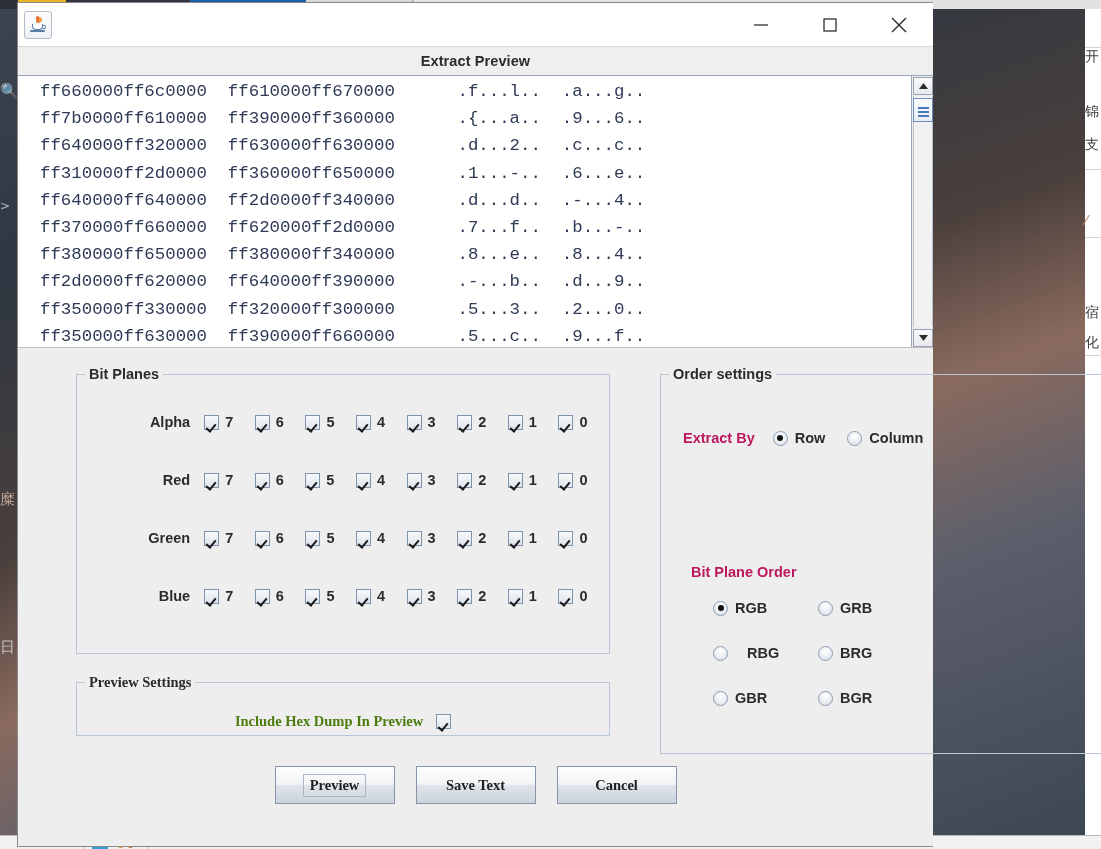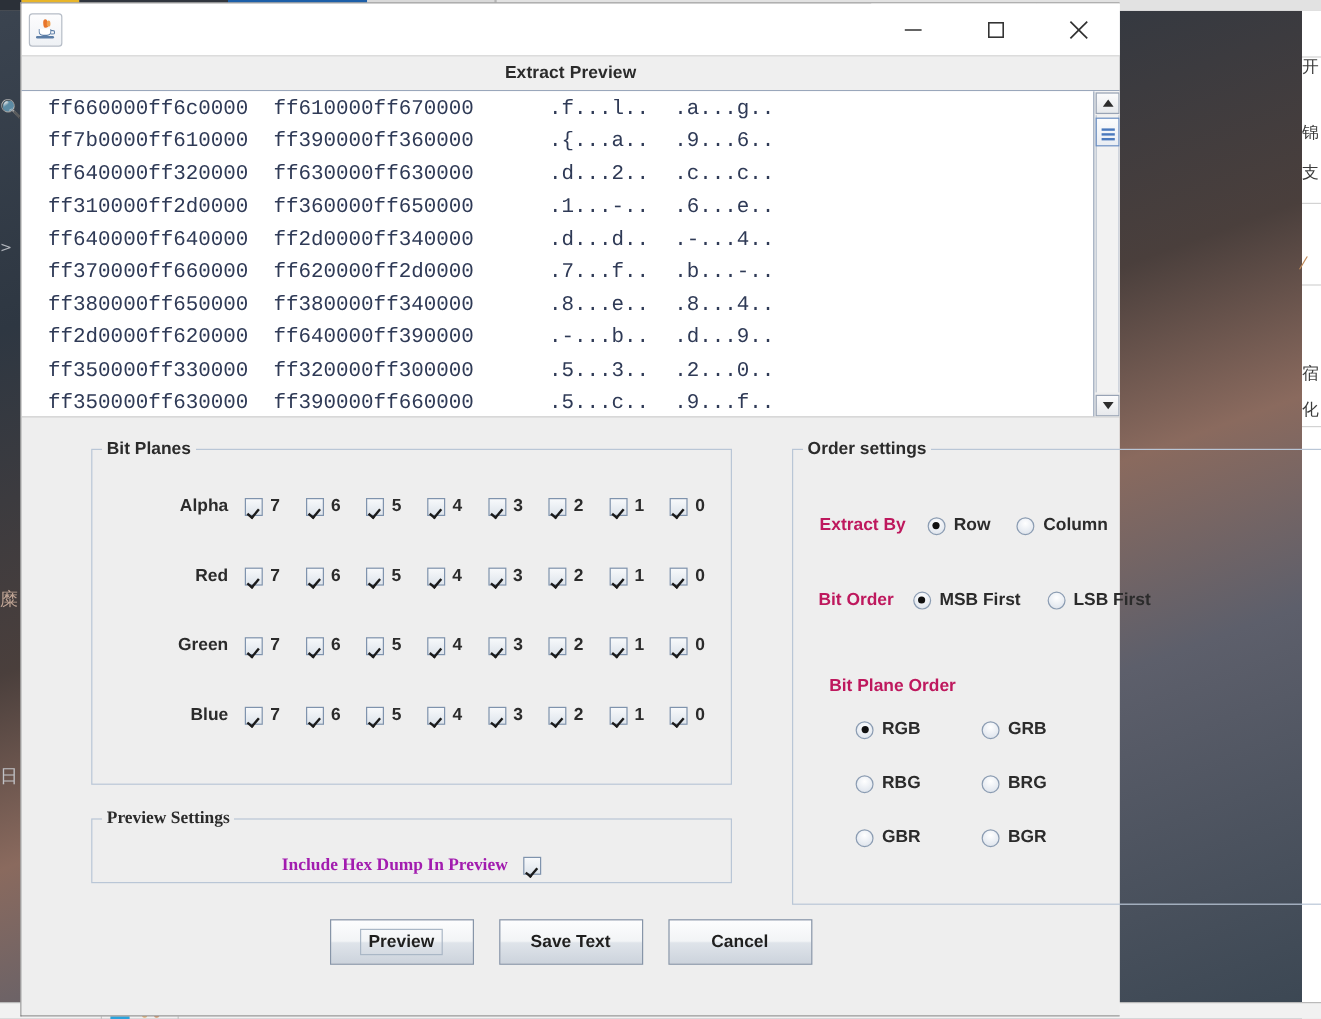--- a/index.html
+++ b/index.html
@@ -213,36 +213,37 @@
 
   .row-line { position: absolute; display: flex; align-items: center; }
   .lbl-bold { font-size: 14.5px; font-weight: bold; color: #be185d; }
   .opt { display: flex; align-items: center; }
   .opt .t { margin-left: 7px; font-size: 14.5px; font-weight: bold; color: #2b2b2b; }
 
   #preview-check-row {
     position: absolute; left: 0; top: 22px; width: 100%;
     display: flex; align-items: center; justify-content: center;
   }
-  #preview-check-row .t { font-size: 14.5px; font-weight: bold; color: #a21caf; margin-right: 13px; }
+  #preview-check-row .t { font-size: 14.5px; font-weight: bold; color: #4d7c0f; margin-right: 13px; }
 
   
   #buttons {
     position: absolute; left: 0; right: 0; bottom: 42px;
     display: flex; justify-content: center; gap: 21px;
   }
   .btn {
     width: 120px; height: 38px;
     border: 1px solid #8795a8;
     background: linear-gradient(180deg,#fdfdfe 0%,#f2f4f6 48%,#dfe4ea 52%,#ccd3dc 100%);
     display: flex; align-items: center; justify-content: center;
     font-size: 14.5px; font-weight: bold; color: #1f1f1f;
   }
   .btn .inner {
     padding: 2px 6px;
+    font-family: Liberation Serif, serif;
   }
   .btn.focused .inner { border: 1px solid #aab7c6; }
 </style>
 </head>
 <body>
 
 <div id="desktop">
 
   <div id="browser-strip">
     <div class="tabseg" style="left:0px;width:18px;background:#2b3038;"></div>
@@ -503,44 +504,33 @@
           <span class="opt" style="margin-left:18px;">
             <span class="rdo on"></span>
             <span class="t">Row</span>
           </span>
           <span class="opt" style="margin-left:22px;">
             <span class="rdo"></span>
             <span class="t">Column</span>
           </span>
         </div>
 
-        <div class="row-line" id="bit-order-row" style="left:21px;top:110px;">
-          <span class="lbl-bold">Bit Order</span>
-          <span class="opt" style="margin-left:16px;">
-            <span class="rdo on"></span>
-            <span class="t">MSB First</span>
-          </span>
-          <span class="opt" style="margin-left:22px;">
-            <span class="rdo"></span>
-            <span class="t">LSB First</span>
-          </span>
-        </div>
 
         <div class="lbl-bold" style="position:absolute;left:30px;top:182px;">Bit Plane Order</div>
 
         <div id="bpo-grid" style="position:absolute;left:52px;top:218px;">
             <div class="opt" style="position: absolute; left: 0px; top: 0px; justify-content: flex-end;">
               <span class="rdo on"></span>
               <span class="t">RGB</span>
             </div>
             <div class="opt" style="position: absolute; left: 105px; top: 0px;">
               <span class="rdo"></span>
               <span class="t">GRB</span>
             </div>
-            <div class="opt" style="position: absolute; left: 0px; top: 45px;">
+            <div class="opt" style="position: absolute; left: 0px; top: 45px; gap: 12px;">
               <span class="rdo"></span>
               <span class="t">RBG</span>
             </div>
             <div class="opt" style="position: absolute; left: 105px; top: 45px;">
               <span class="rdo"></span>
               <span class="t">BRG</span>
             </div>
             <div class="opt" style="position: absolute; left: 0px; top: 90px;">
               <span class="rdo"></span>
               <span class="t">GBR</span>

